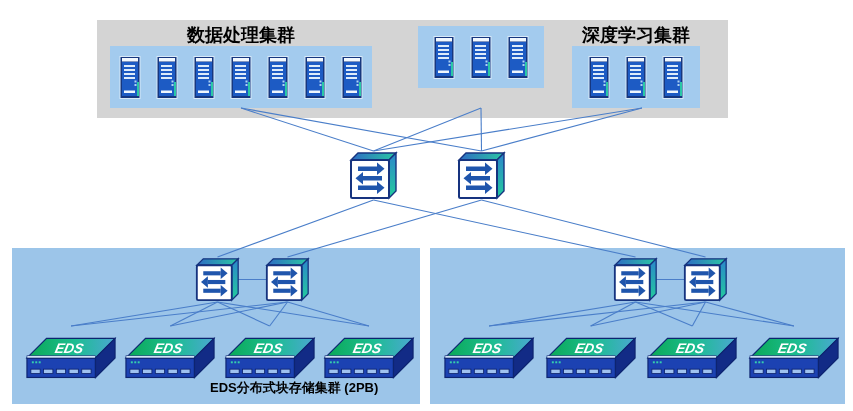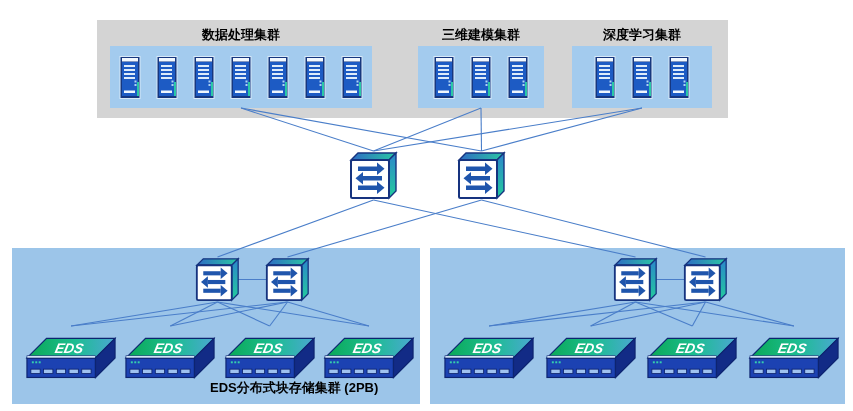--- a/index.html
+++ b/index.html
@@ -4,25 +4,25 @@
 <style>
   html,body{margin:0;padding:0;background:#ffffff;}
   body{font-family:"Liberation Sans", sans-serif;}
   .stage{position:relative;width:853px;height:411px;background:#ffffff;overflow:hidden;}
 
   .wires{position:absolute;left:0;top:0;width:853px;height:411px;z-index:5;pointer-events:none;}
 
   
   .top-bar{position:absolute;left:97px;top:20px;width:631px;height:98px;background:#d4d4d4;}
   .cluster{position:absolute;top:6px;}
-  .cluster-label{text-align:center;font-size:13px;font-weight:700;color:#000;height:18px;line-height:18px;margin-bottom:2px;}
+  .cluster-label{text-align:center;font-size:18px;font-weight:700;color:#000;height:18px;line-height:18px;margin-bottom:2px;}
   .cluster-box{background:#a3cbee;height:62px;display:flex;align-items:center;justify-content:center;gap:15px;}
   .cluster-1{left:13px;width:262px;}
   .cluster-2{left:321px;width:126px;}
-  .cluster-3{left:475px;width:140px;}
+  .cluster-3{left:475px;width:128px;}
   .server{width:22px;height:45px;position:relative;z-index:10;}
   .server svg{display:block;width:100%;height:100%;}
 
   
   .core-switch{position:absolute;top:151px;width:49px;height:49px;z-index:10;}
   .core-1{left:349px;}
   .core-2{left:457px;}
   .core-switch svg,.tor-switch svg{display:block;width:100%;height:100%;}
 
   
@@ -216,21 +216,20 @@
     </g>
     <rect x="15.5" y="25.5" width="2" height="2" fill="#afd3f2"></rect>
     <rect x="15.5" y="29" width="2" height="2" fill="#afd3f2"></rect>
     <rect x="5" y="35.5" width="11" height="2.5" fill="#eff6fd"></rect>
   </svg>
 </div>
         </div>
     </div>
 
     <div class="cluster cluster-2">
-      <div class="cluster-label">三维建模集群</div>
       <div class="cluster-box">
           <div class="server">
   <svg viewBox="0 0 22 45" xmlns="http://www.w3.org/2000/svg">
     <rect x="1" y="1.5" width="20" height="42" fill="#16377f" stroke="#d8e9f8" stroke-width="1"></rect>
     <rect x="3" y="3" width="16" height="3.5" fill="#f2f8fe"></rect>
     <rect x="3" y="7" width="16" height="34" fill="#1d5bc4"></rect>
     <rect x="18" y="27" width="2" height="14" fill="#2ac7a6"></rect>
     <g fill="#ddebfa">
       <rect x="5" y="10" width="11" height="2"></rect>
       <rect x="5" y="14" width="11" height="2"></rect>

